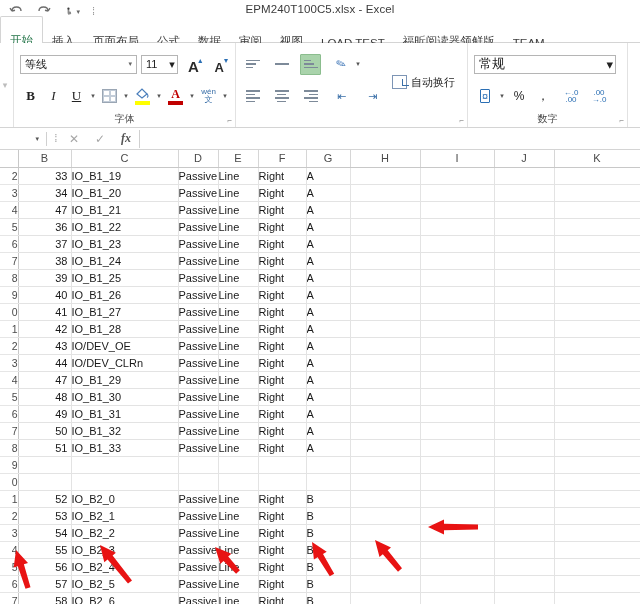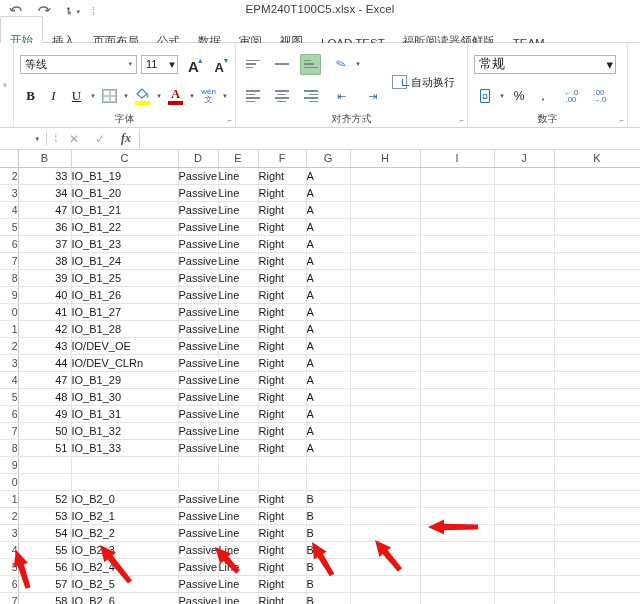--- a/index.html
+++ b/index.html
@@ -412,21 +412,20 @@
               <u style="width:9px;margin-left:auto"></u>
             </span>
         </div>
         <div class="al-ico" style="margin-left:8px;">
           <span style="color:#3a6fa8;font-size:11px;">⇤</span>
         </div>
         <div class="al-ico" style="margin-left:8px;">
           <span style="color:#3a6fa8;font-size:11px;">⇥</span>
         </div>
       </div>
-      <div class="rib-group-title">对齐方式</div>
       <div class="rib-launcher">⌐</div>
     </div>
 
     <div class="rib-group num-group">
       <div class="rib-row" style="margin-top:4px;">
         <div class="numbox">
           <span class="val">常规</span>
           <span class="caret">▾</span>
         </div>
       </div>

